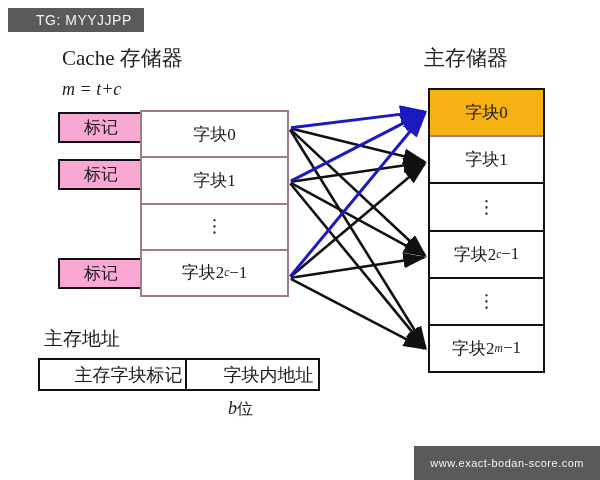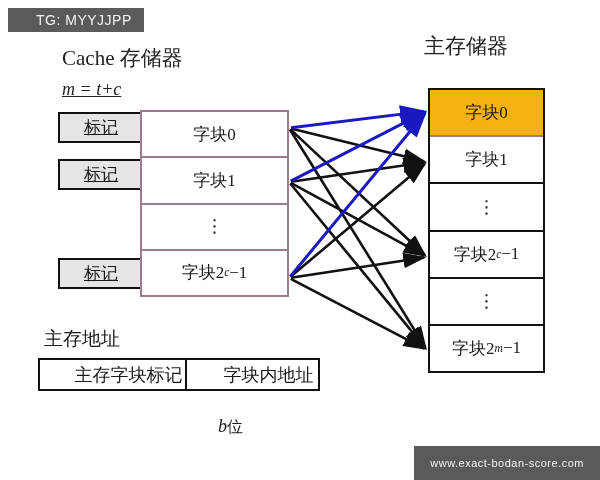--- a/index.html
+++ b/index.html
@@ -46,41 +46,40 @@
   }
 
   
   .title {
     position: absolute;
     font-size: 21px;
     white-space: nowrap;
     color: #222;
   }
   #title-cache { left: 62px; top: 44px; }
-  #title-main  { left: 424px; top: 32px; }
+  #title-main  { left: 424px; top: 44px; }
 
   .formula {
     position: absolute;
     font-style: italic;
     font-size: 18px;
     white-space: nowrap;
     color: #222;
   }
-  #formula-mtc { left: 62px; top: 79px; text-decoration: underline; }
+  #formula-mtc { left: 62px; top: 79px; }
 
   
   .box {
     position: absolute;
     box-sizing: border-box;
     display: flex;
     align-items: center;
     justify-content: center;
-    background: #e5e5e5;
-    white-space: nowrap;
-    text-decoration: underline;
+    background: #f9a8d4;
+    white-space: nowrap;
   }
 
   
   .tagbox {
     border: 2.5px solid #111111;
     font-size: 17px;
     left: 58px;
     width: 86px;
     height: 31px;
   }
@@ -181,21 +180,21 @@
   }
   #addr-box .afield.second { flex: 1 1 auto; }
 
   .bitlabel {
     position: absolute;
     font-size: 18px;
     font-style: italic;
     white-space: nowrap;
   }
   #bits-left  { left: 46px;  top: 398px; }
-  #bits-right { left: 218px; top: 398px; margin-top: 18px; }
+  #bits-right { left: 228px; top: 398px; }
   .bitlabel .cn { font-style: normal; font-size: 16px; }
 
   
   #wires {
     position: absolute;
     left: 0;
     top: 0;
     width: 600px;
     height: 480px;
     pointer-events: none;

